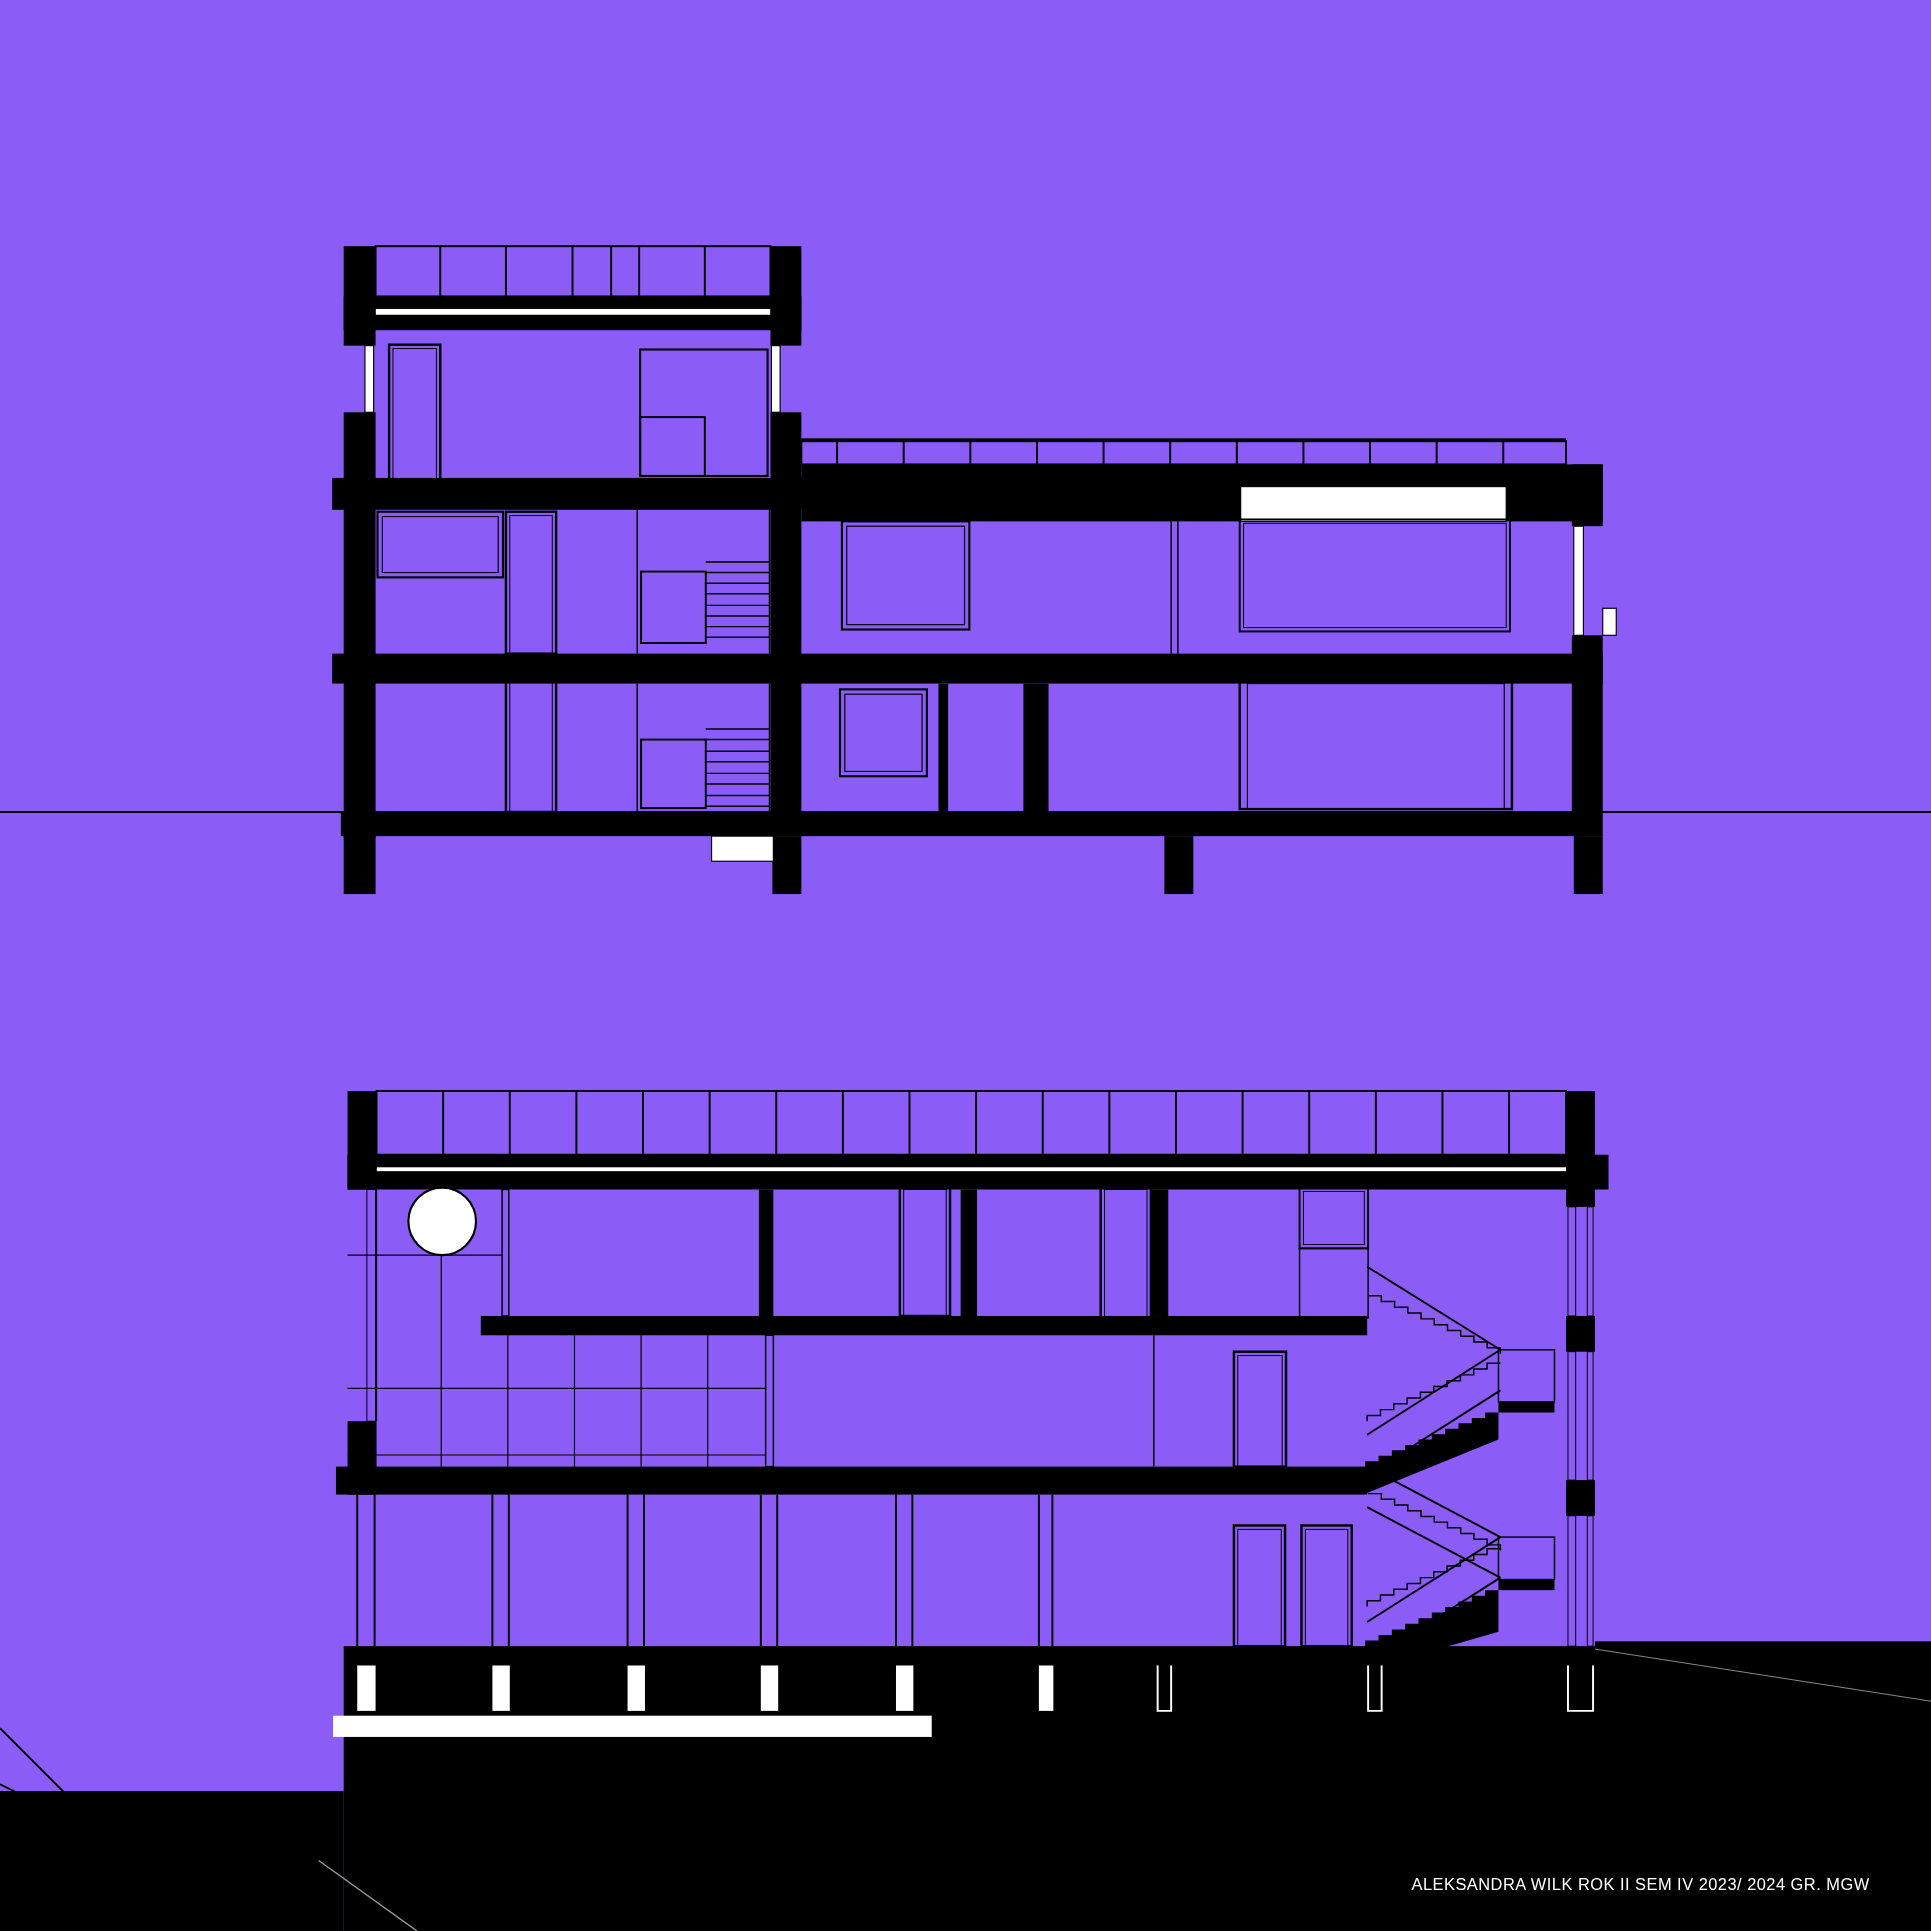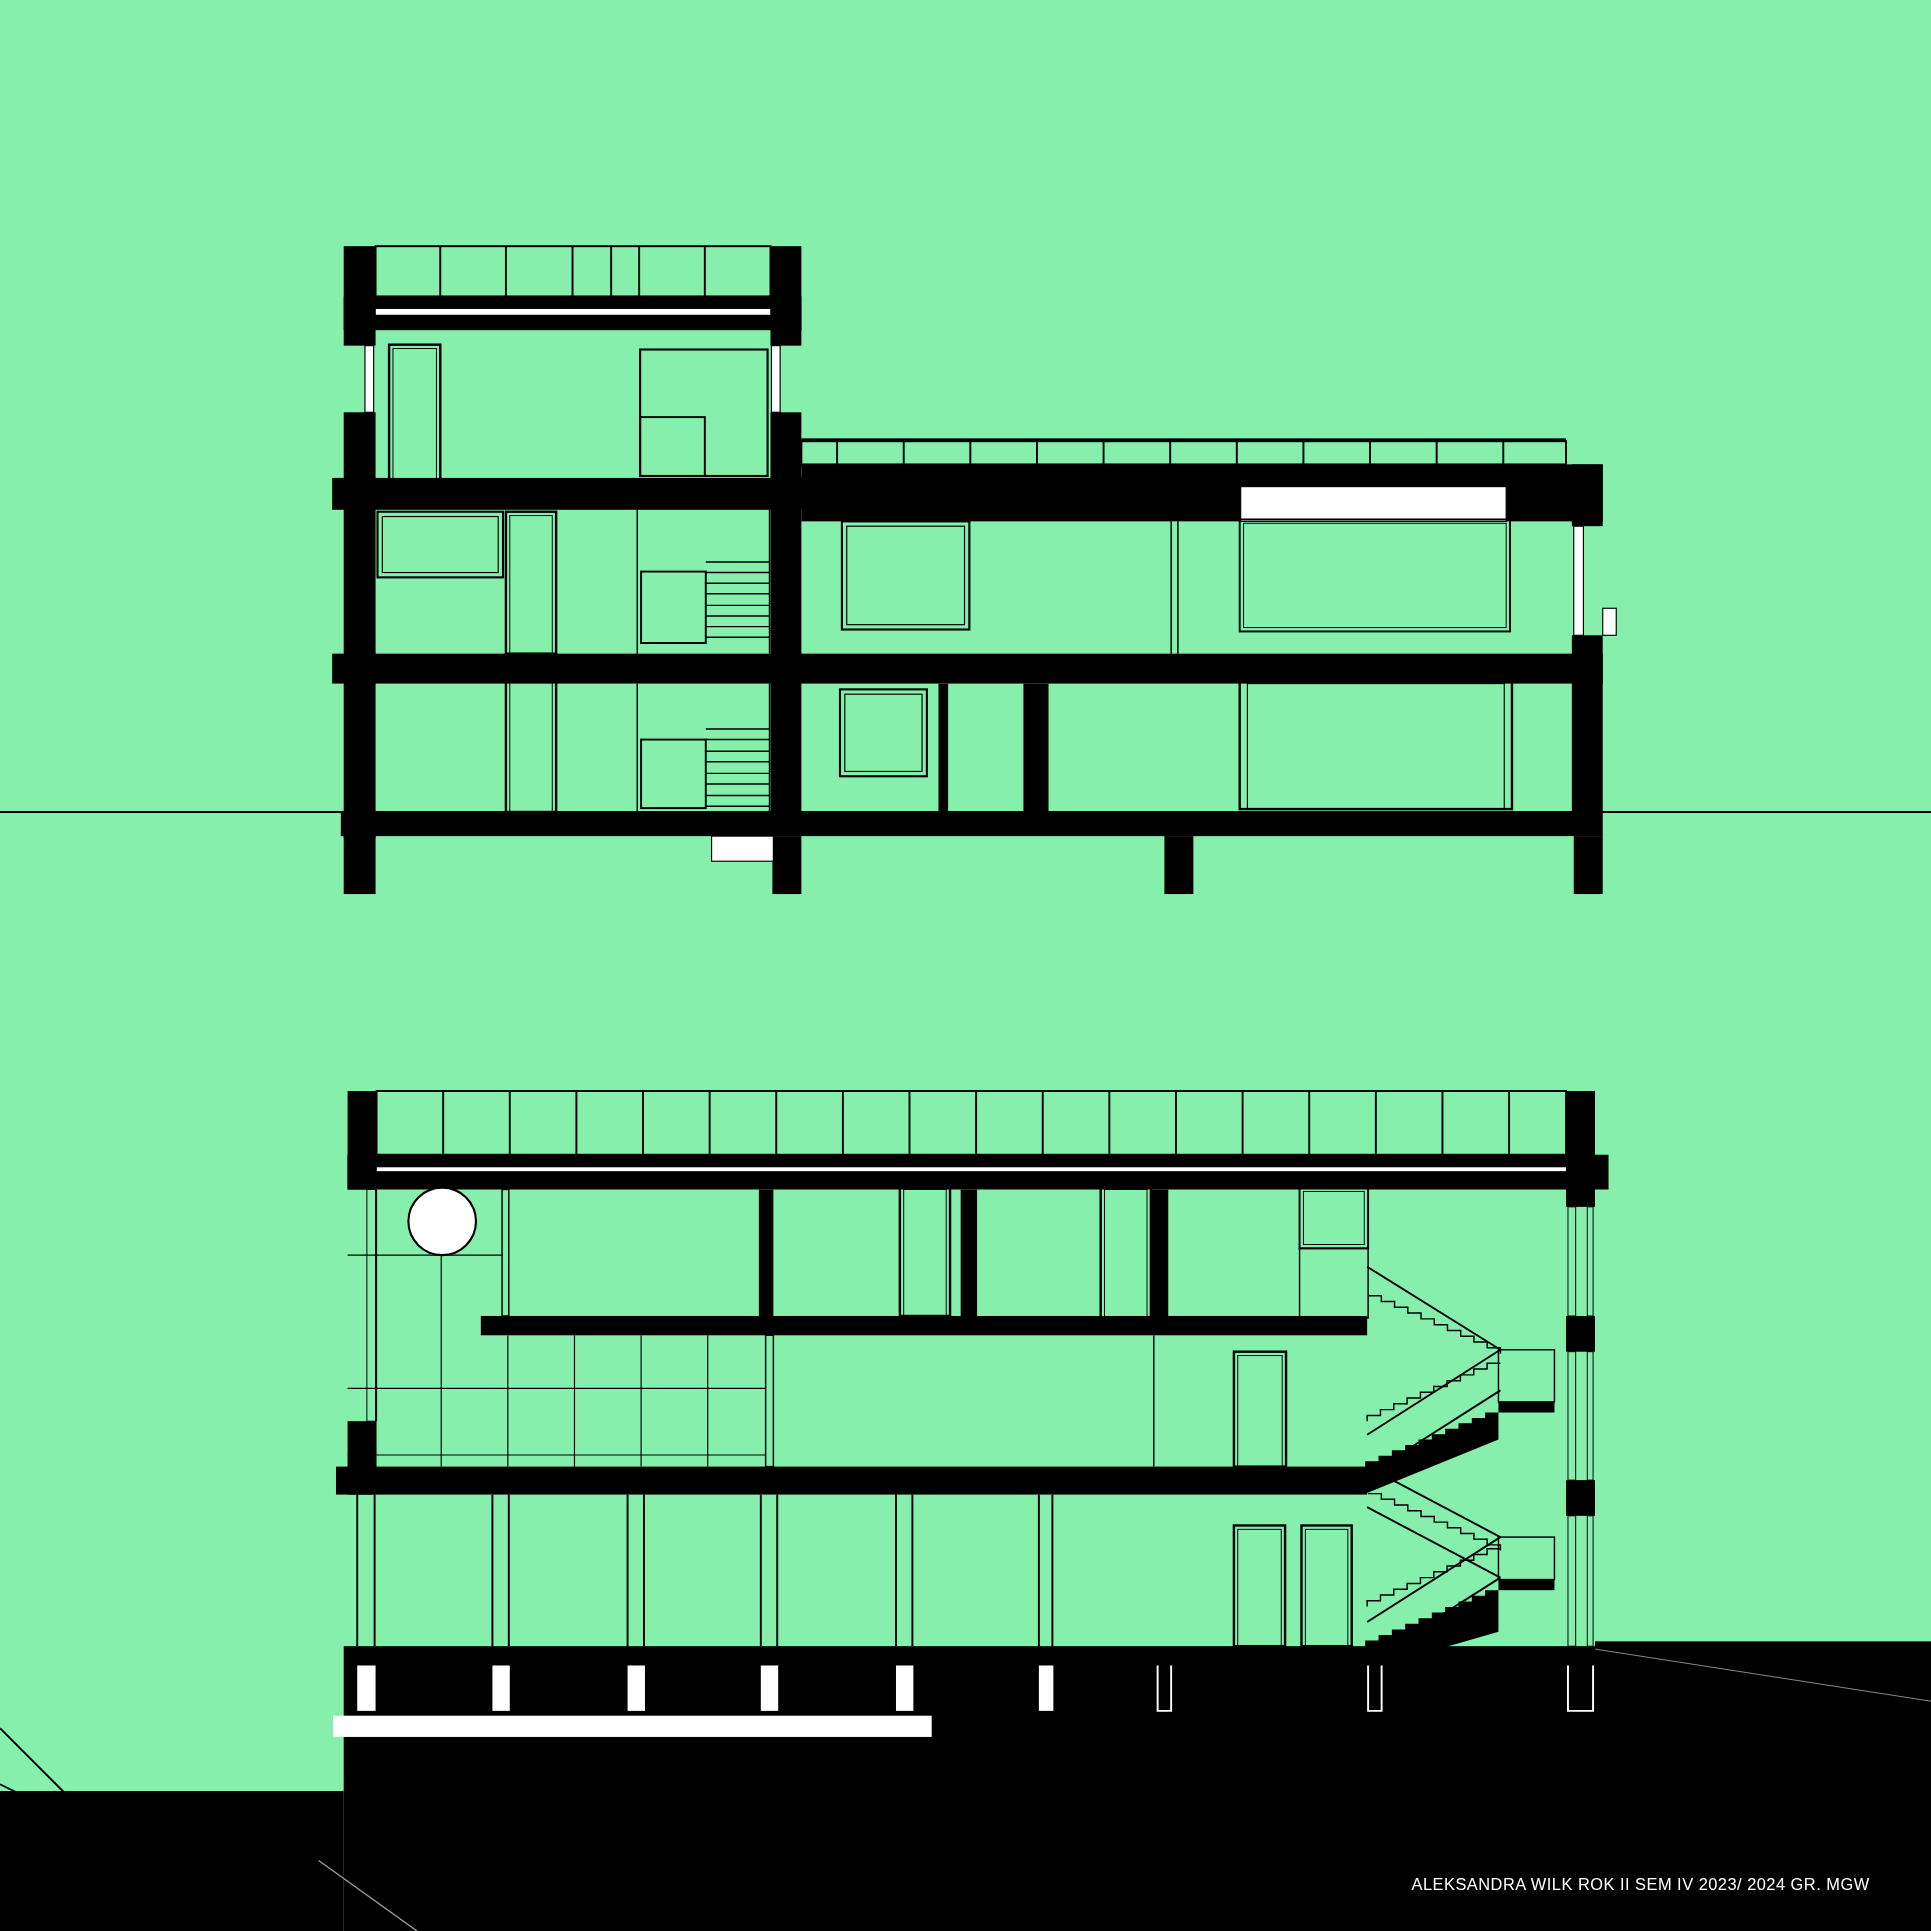--- a/index.html
+++ b/index.html
@@ -1,16 +1,16 @@
 <!DOCTYPE html>
 <html><head>
 <meta charset="utf-8">
 <style>
   html,body{margin:0;padding:0;background:#e8e8e8;}
-  .page{position:relative;width:1931px;height:1931px;background:#86efac;overflow:hidden;
+  .page{position:relative;width:1931px;height:1931px;background:#8b5cf6;overflow:hidden;
         font-family:"Liberation Sans",sans-serif;}
   svg{position:absolute;left:0;top:0;}
   
   .s1 {stroke:#000;stroke-width:1;fill:none}
   .s12{stroke:#000;stroke-width:1.2;fill:none}
   .s15{stroke:#000;stroke-width:1.5;fill:none}
   .s2 {stroke:#000;stroke-width:2;fill:none}
   .s22{stroke:#000;stroke-width:2.2;fill:none}
   .s25{stroke:#000;stroke-width:2.5;fill:none}
   .f  {fill:#000;stroke:none}

